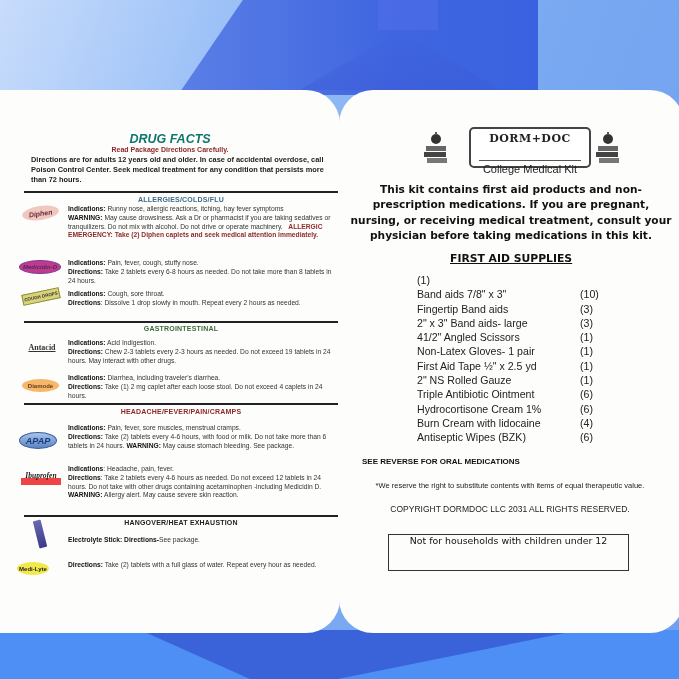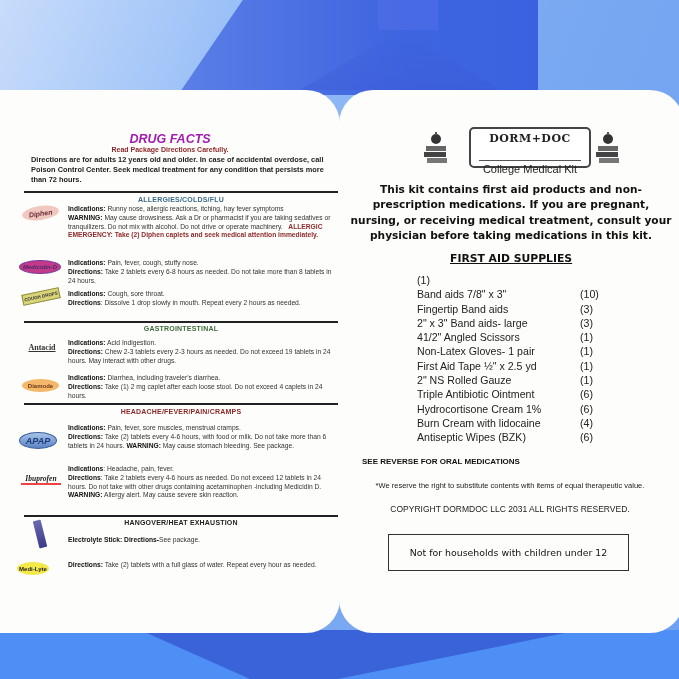--- a/index.html
+++ b/index.html
@@ -34,21 +34,21 @@
   }
   .card {
     position: absolute; top: 90px; width: 340px; height: 543px;
     background: #fdfdfb;
   }
   .card.left { left: 0; border-radius: 0 34px 34px 0; }
   .card.right { left: 339px; width: 345px; border-radius: 34px 34px 34px 34px; }
 
   
   .df-title { position: absolute; top: 132px; left: 0; width: 340px; text-align: center;
-    font-style: italic; font-weight: bold; font-size: 12.5px; color: #a21caf; }
+    font-style: italic; font-weight: bold; font-size: 12.5px; color: #0f766e; }
   .df-sub { position: absolute; top: 146px; left: 0; width: 340px; text-align: center;
     font-weight: bold; font-size: 7px; color: #8b2a2a; }
   .df-intro { position: absolute; top: 155px; left: 31px; width: 300px; font-size: 7.4px;
     font-weight: bold; color: #222; line-height: 10px; }
   .rule { position: absolute; left: 24px; width: 314px; height: 1.5px; background: #222; }
   .cat { position: absolute; left: 24px; width: 314px; text-align: center; font-size: 7px;
     font-weight: bold; letter-spacing: 0.2px; }
   .entry { position: absolute; left: 68px; width: 266px; font-size: 6.7px; color: #333;
     line-height: 8.8px; }
   .entry b { color: #111; }
@@ -74,21 +74,21 @@
   .supplies { position: absolute; left: 417px; top: 273px; width: 200px; }
   .supply { display: flex; font-size: 10.6px; color: #222; height: 14.3px; line-height: 14.3px; }
   .supply .name { width: 163px; }
   .see-rev { position: absolute; left: 362px; top: 457px; width: 330px; text-align: left;
     font-weight: bold; font-size: 8px; color: #111; }
   .reserve { position: absolute; left: 345px; top: 481px; width: 330px; text-align: center;
     font-size: 7.5px; color: #222; }
   .copyright { position: absolute; left: 345px; top: 504px; width: 330px; text-align: center;
     font-size: 8.5px; color: #222; }
   .notice { position: absolute; left: 388px; top: 534px; width: 241px; height: 37px;
-    border: 1.5px solid #333; display: flex; align-items: center; justify-content: center;
+    border: 1.5px solid #333; display: flex; justify-content: center;
     font-family: "DejaVu Sans", sans-serif; font-size: 9.4px; color: #111; }
 </style>
 </head>
 <body>
 
 <div class="bg-top-shape"></div>
 <div class="bg-tower"></div>
 <div class="bg-building"></div>
 <div class="bg-bottom"></div>
 <div class="bg-bottom-shape"></div>
@@ -150,21 +150,21 @@
 <div class="cat" style="top:408px;color:#8b2a2a">HEADACHE/FEVER/PAIN/CRAMPS</div>
 
 <div class="icon pill-oval" style="left:19px;top:432px;width:38px;height:17px;background:linear-gradient(180deg,#a8c4ea,#5a82c4);color:#1a3a7a;font-size:9px;font-style:italic;border:1px solid #3a5a9a">
     <span>APAP</span>
   </div>
 <div class="entry" style="top:424px">
   <b>Indications:</b><span> Pain, fever, sore muscles, menstrual cramps.</span><br>
   <b>Directions:</b><span> Take (2) tablets every 4-6 hours, with food or milk. Do not take more than 6 tablets in 24 hours. </span><b>WARNING:</b><span> May cause stomach bleeding. See package.</span>
 </div>
 
-<div class="icon" style="left:21px;top:473px;width:40px;height:12px;color:#222;font-size:7.5px;font-family:'Liberation Serif',serif;font-style:italic;border-bottom:2px solid #ef4444">
+<div class="icon" style="left:21px;top:473px;width:40px;height:12px;color:#222;font-size:7.5px;font-family:'Liberation Serif',serif;font-style:italic;border-bottom:7px solid #ef4444">
     <span>Ibuprofen</span>
   </div>
 <div class="entry" style="top:465px">
   <b>Indications</b><span>: Headache, pain, fever.</span><br>
   <b>Directions</b><span>: Take 2 tablets every 4-6 hours as needed. Do not exceed 12 tablets in   24 hours. Do not take with other drugs containing acetaminophen -including Medicidin D. </span><b>WARNING:</b><span> Allergy alert. May cause severe skin reaction.</span>
 </div>
 
 <div class="rule" style="top:515px"></div>
 <div class="cat" style="top:519px;color:#222">HANGOVER/HEAT EXHAUSTION</div>
 

